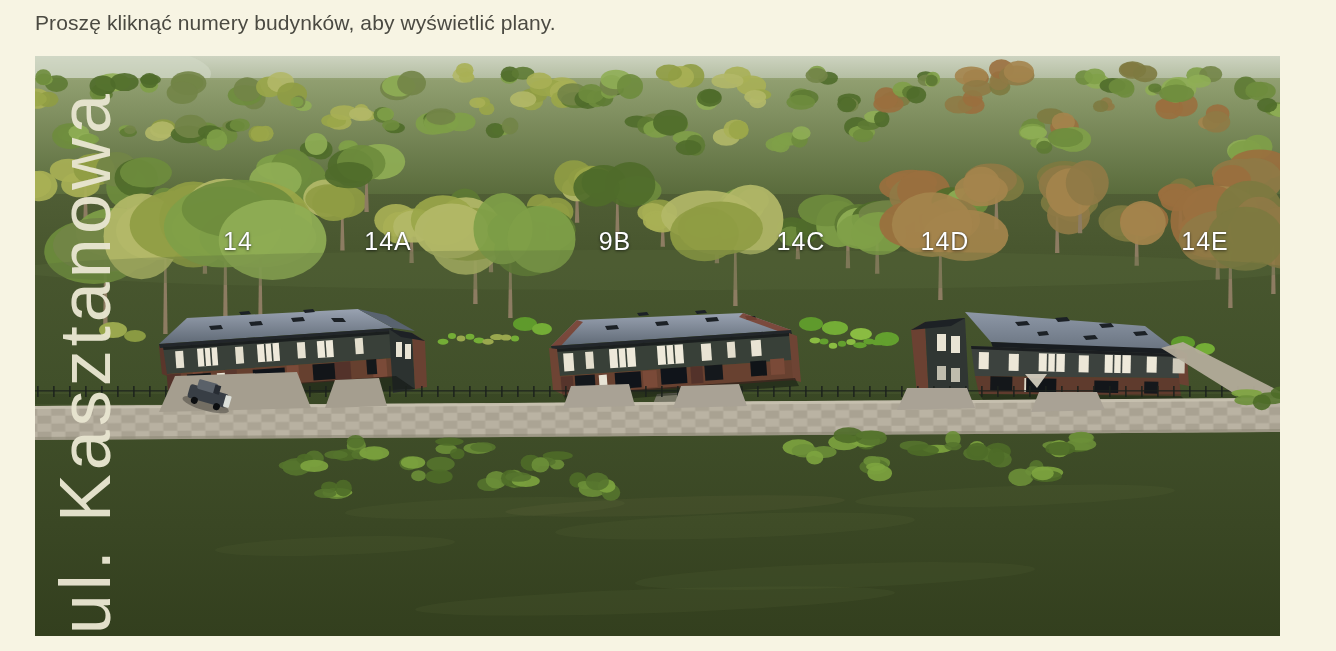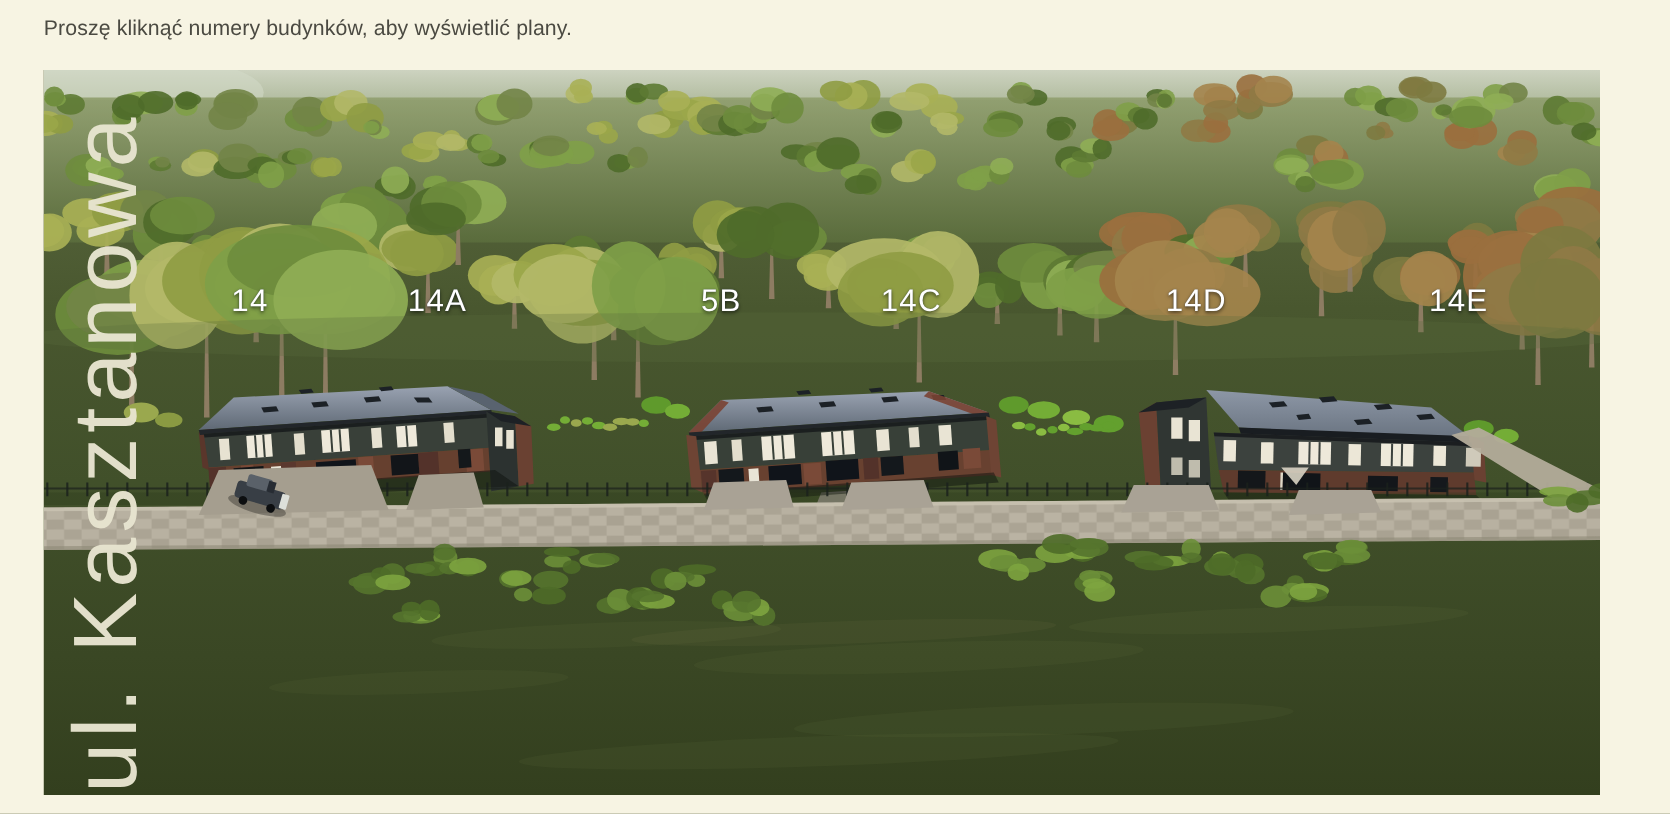--- a/index.html
+++ b/index.html
@@ -3,38 +3,38 @@
 <meta charset="utf-8">
 <style>
   html,body{margin:0;padding:0;}
   body{
     width:1336px;height:651px;overflow:hidden;position:relative;
     background:#f7f4e3;
     font-family:"Liberation Sans","DejaVu Sans",sans-serif;
   }
   .instr{
     position:absolute;left:35px;top:12px;margin:0;
-    font-size:17px;line-height:22px;color:#4b4a42;letter-spacing:.1px;
+    font-size:21px;line-height:22px;color:#4b4a42;letter-spacing:.1px;
   }
   .render{
     position:absolute;left:35px;top:56px;width:1245px;height:580px;
     overflow:hidden;background:#44522b;cursor:default;
   }
   .render svg{position:absolute;left:0;top:0;display:block;}
   .street{
     position:absolute;left:14px;bottom:2px;z-index:5;
     writing-mode:vertical-rl;transform:rotate(180deg);
     font-size:72px;line-height:1;letter-spacing:4px;
     color:#e8e5d0;opacity:.97;white-space:nowrap;user-select:none;
   }
   .bnum{
     position:absolute;top:172px;z-index:6;transform:translateX(-50%);
     color:#ffffff;font-size:25px;font-weight:300;letter-spacing:1px;line-height:1.1;
     text-shadow:0 1px 3px rgba(0,0,0,.55), 0 0 1px rgba(40,60,90,.6);
-    cursor:pointer;user-select:none;
+    cursor:pointer;user-select:none;margin-left:38px;
   }
 </style>
 </head>
 <body>
 
 <p class="instr">Proszę kliknąć numery budynków, aby wyświetlić plany.</p>
 
 <div class="render">
   <svg id="scene" width="1245" height="580" viewBox="0 0 1245 580" aria-hidden="true">
     <defs>
@@ -896,17 +896,17 @@
         <ellipse cx="1211.528579111211" cy="344.2722515538335" rx="12.063807461643592" ry="5.017989706015214" fill="#6b8f38" opacity="0.9"></ellipse>
         <ellipse cx="1226.8447387563065" cy="346.29456340894103" rx="9.032200552290305" ry="7.889772733673453" fill="#4e6b28" opacity="0.9"></ellipse>
         <ellipse cx="1245.7381792292" cy="336.8310693129897" rx="9.990664459764957" ry="6.262793340487406" fill="#4e6b28" opacity="0.9"></ellipse>
       </g>
   </svg>
 
   <div class="street">ul. Kasztanowa</div>
 
   <div class="bnum" style="left:165px">14</div>
   <div class="bnum" style="left:315px">14A</div>
-  <div class="bnum" style="left:542px">5B</div>
-  <div class="bnum" style="left:694px">14C</div>
-  <div class="bnum" style="left:922px">14D</div>
+  <div class="bnum" style="left:542px">9B</div>
+  <div class="bnum" style="left:728px">14C</div>
+  <div class="bnum" style="left:872px">14D</div>
   <div class="bnum" style="left:1132px">14E</div>
 </div>
 
 </body></html>

